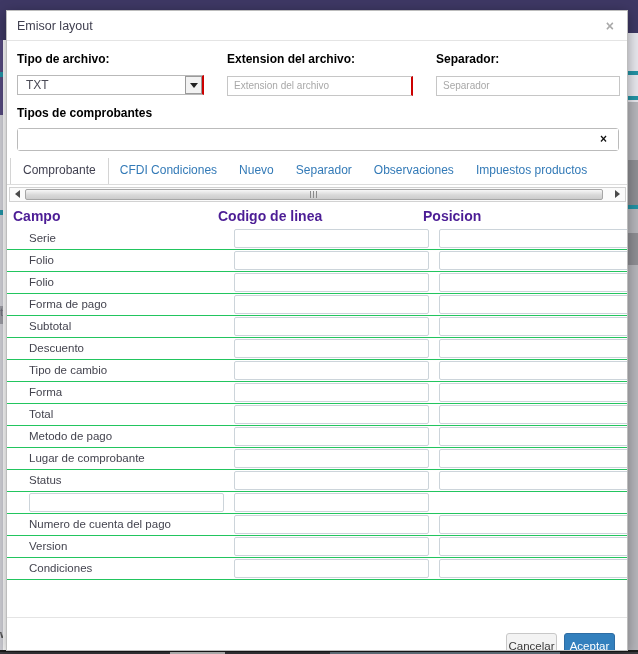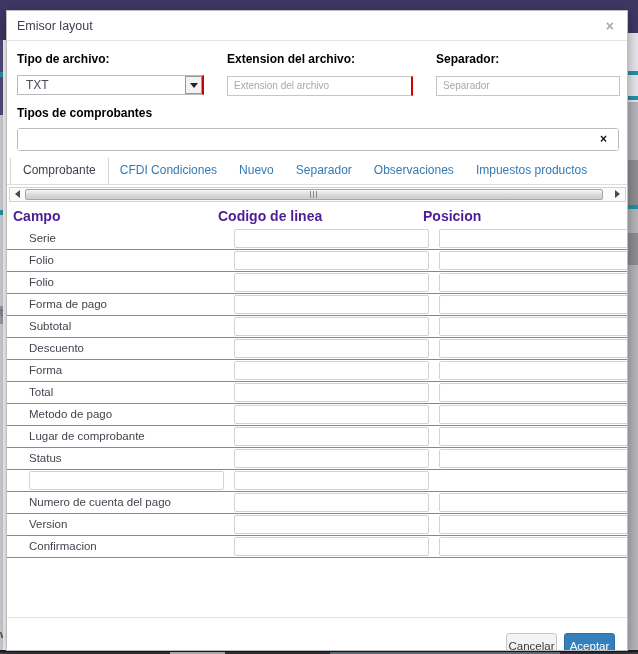--- a/index.html
+++ b/index.html
@@ -216,20 +216,25 @@
           <span class="frow-label">Subtotal</span>
           <input class="cell-input" style="">
           <input class="cell-input" style="">
         </div>
         <div class="frow">
           <span class="frow-label">Descuento</span>
           <input class="cell-input" style="">
           <input class="cell-input" style="">
         </div>
         <div class="frow">
+          <span class="frow-label">Tipo de cambio</span>
+          <input class="cell-input" style="">
+          <input class="cell-input" style="">
+        </div>
+        <div class="frow">
           <span class="frow-label">Forma</span>
           <input class="cell-input" style="">
           <input class="cell-input" style="">
         </div>
         <div class="frow">
           <span class="frow-label">Total</span>
           <input class="cell-input" style="">
           <input class="cell-input" style="">
         </div>
         <div class="frow">
@@ -255,21 +260,21 @@
           <span class="frow-label">Numero de cuenta del pago</span>
           <input class="cell-input" style="">
           <input class="cell-input" style="">
         </div>
         <div class="frow">
           <span class="frow-label">Version</span>
           <input class="cell-input" style="">
           <input class="cell-input" style="">
         </div>
         <div class="frow">
-          <span class="frow-label">Confirmacion</span>
+          <span class="frow-label">Condiciones</span>
           <input class="cell-input" style="">
           <input class="cell-input" style="">
         </div>
       </div>
   </div>
 
   <div class="modal-footer">
     <button class="btn btn-cancel">Cancelar</button>
     <button class="btn btn-accept">Aceptar</button>
   </div>

